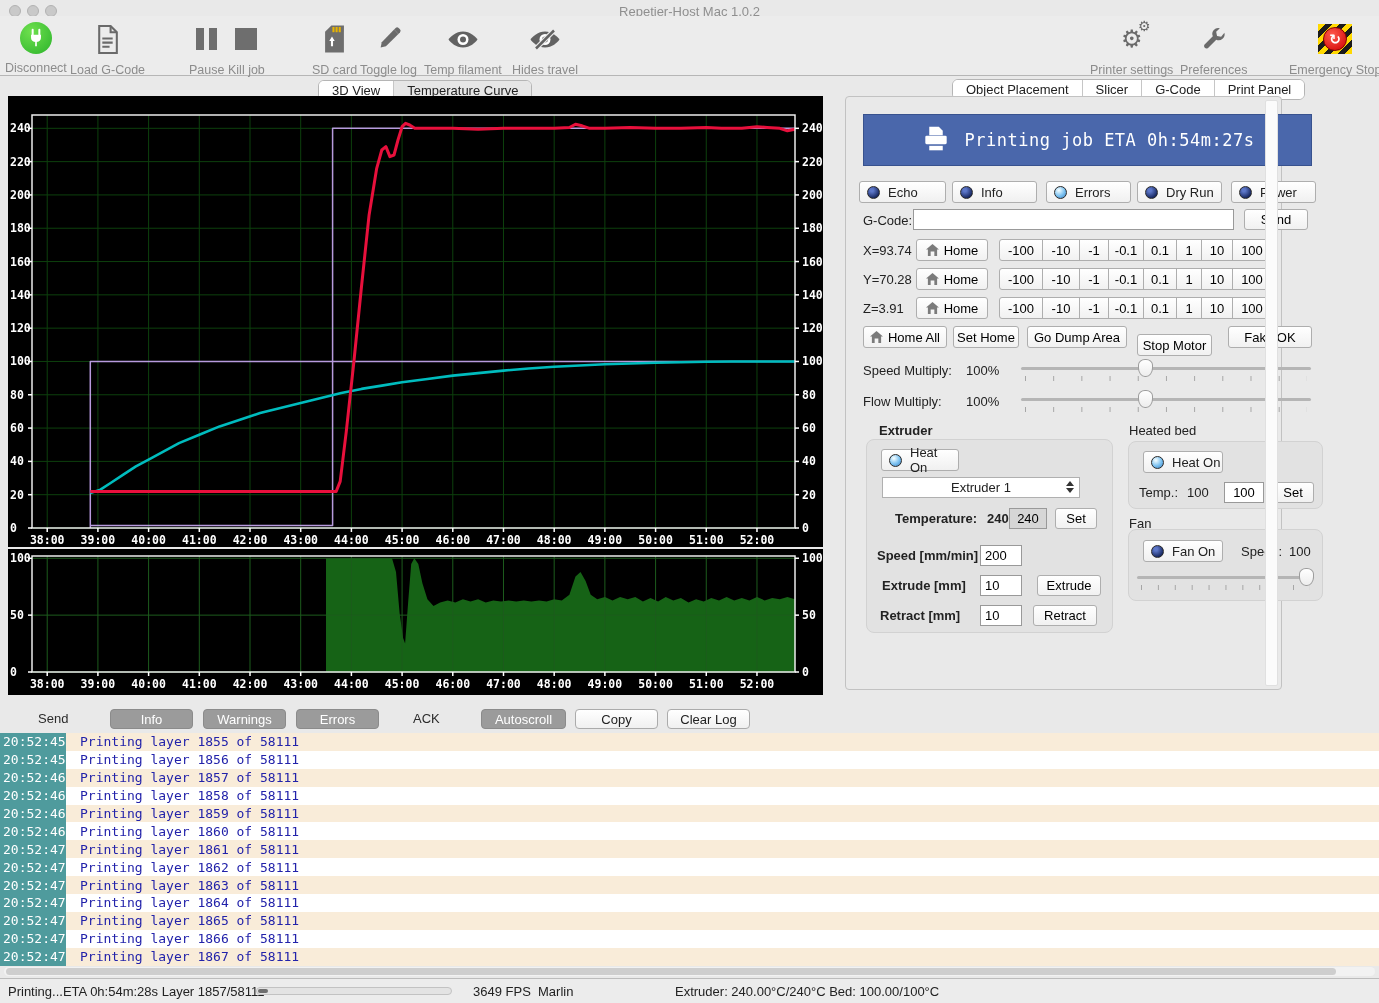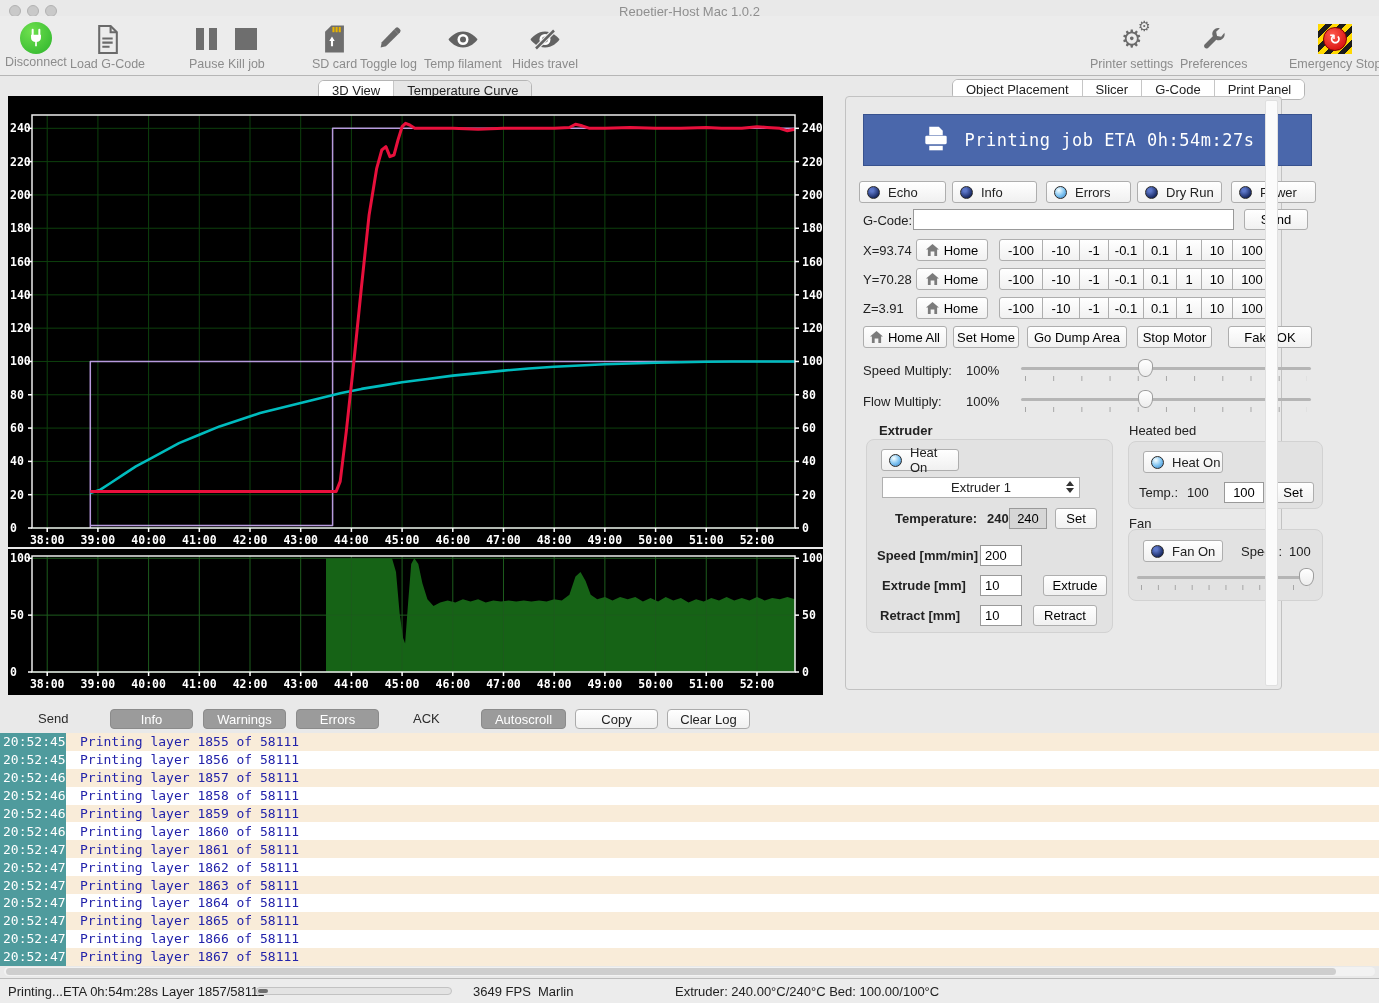--- a/index.html
+++ b/index.html
@@ -7,21 +7,21 @@
   body { font-family:"Liberation Sans", sans-serif; background:#e9e9e9; position:relative; overflow:hidden; font-size:13px; color:#222; }
   .abs { position:absolute; }
 
   
   #titlebar { left:0; top:0; width:1379px; height:18px; }
   .traffic { position:absolute; top:5px; width:12px; height:12px; border-radius:50%; background:#c9c9c9; border:1px solid #b2b2b2; }
   #window-title { left:0; top:4px; width:1379px; text-align:center; color:#8f8f8f; font-size:13px; }
   #toolbar { left:0; top:16px; width:1379px; height:60px; border-bottom:1px solid #b6b6b6; background:#ececec; }
   .tb-item { position:absolute; top:6px; display:flex; flex-direction:column; align-items:center; cursor:default; }
   .tb-icon { height:34px; display:flex; align-items:center; justify-content:center; }
-  .tb-label { font-size:12.5px; color:#8c8c8c; margin-top:1px; white-space:nowrap; }
+  .tb-label { font-size:12.5px; color:#8c8c8c; margin-top:7px; white-space:nowrap; }
   .disc-circle { width:32px; height:32px; border-radius:50%; background:radial-gradient(circle at 35% 30%, #6fe04e, #2bb32b); display:flex; align-items:center; justify-content:center; }
   .pause-bars { display:flex; gap:5px; } .pause-bars i { width:8px; height:22px; background:#6e6e6e; }
   .stop-square { width:22px; height:22px; background:#6e6e6e; }
   .gear-big { font-family:"DejaVu Sans",sans-serif; font-size:24px; color:#6a6a6a; line-height:1; }
   .gear-small { font-family:"DejaVu Sans",sans-serif; font-size:14px; color:#6a6a6a; position:absolute; right:-8px; top:-4px; }
   .estop { width:34px; height:30px; background:repeating-linear-gradient(135deg,#ffd900 0 5px,#1b1b1b 5px 10px); display:flex; align-items:center; justify-content:center; }
   .estop i { width:24px; height:24px; border-radius:50%; background:radial-gradient(circle at 38% 32%, #ff5a4d, #cf0000); border:1px solid #7e0000; color:#fff; font-style:normal; font-weight:bold; font-family:"DejaVu Sans",sans-serif; font-size:14px; display:flex; align-items:center; justify-content:center; }
 
   
   .seg { display:inline-flex; border:1px solid #b5b5b5; border-radius:6px; overflow:hidden; background:#fff; height:21px; }
@@ -485,21 +485,21 @@
           <path d="M7 0l7 6h-2v7H9V8H5v5H2V6H0z" fill="#7b7b7b"></path>
         </svg>
         <span>Home All</span>
       </button>
       <button class="btn abs" style="left: 107px; top: 0px; width: 66px; height: 22px;">
         <span>Set Home</span>
       </button>
       <button class="btn abs" style="left: 181px; top: 0px; width: 100px; height: 22px;">
         <span>Go Dump Area</span>
       </button>
-      <button class="btn abs" style="left: 291px; top: 0px; width: 75px; height: 22px; text-align: right;">
+      <button class="btn abs" style="left: 291px; top: 8px; width: 75px; height: 22px; text-align: right;">
         <span>Stop Motor</span>
       </button>
       <button class="btn abs" style="left: 382px; top: 0px; width: 84px; height: 22px;">
         <span>Fake OK</span>
       </button>
     </div>
 
   <div class="rowlab" style="left:17px; top:266px">Speed Multiply:</div>
   <div class="rowlab" style="left:120px; top:266px">100%</div>
   <div class="slider" style="left:175px; top:262px; width:290px">
@@ -530,21 +530,21 @@
         </span>
     </div>
     <div class="rowlab bold" style="left:28px; top:71px">Temperature:</div>
     <div class="rowlab bold" style="left:120px; top:71px">240</div>
     <input class="tinput abs" style="left: 142px; top: 68px; width: 38px; background: rgb(214, 214, 214); text-align: center;" value="240">
     <button class="btn abs" style="left:188px; top:68px; width:42px; height:21px">Set</button>
     <div class="rowlab bold" style="left:10px; top:108px">Speed [mm/min]</div>
     <input class="tinput abs" style="left: 113px; top: 105px; width: 42px;" value="200">
     <div class="rowlab bold" style="left:15px; top:138px">Extrude [mm]</div>
     <input class="tinput abs" style="left: 113px; top: 135px; width: 42px;" value="10">
-    <button class="btn abs" style="left:176px; top:135px; width:64px; height:21px">Extrude</button>
+    <button class="btn abs" style="left:170px; top:135px; width:64px; height:21px">Extrude</button>
     <div class="rowlab bold" style="left:13px; top:168px">Retract [mm]</div>
     <input class="tinput abs" style="left: 113px; top: 165px; width: 42px;" value="10">
     <button class="btn abs" style="left:166px; top:165px; width:64px; height:21px">Retract</button>
   </div>
 
   <div class="rowlab" style="left:283px; top:326px">Heated bed</div>
   <div class="group" style="left:282px; top:344px; width:195px; height:68px">
     <div class="led-btn" style="left:14px; top:9px; width:80px">
       <span class="led lit"></span>
       <span class="led-label">Heat On</span>

